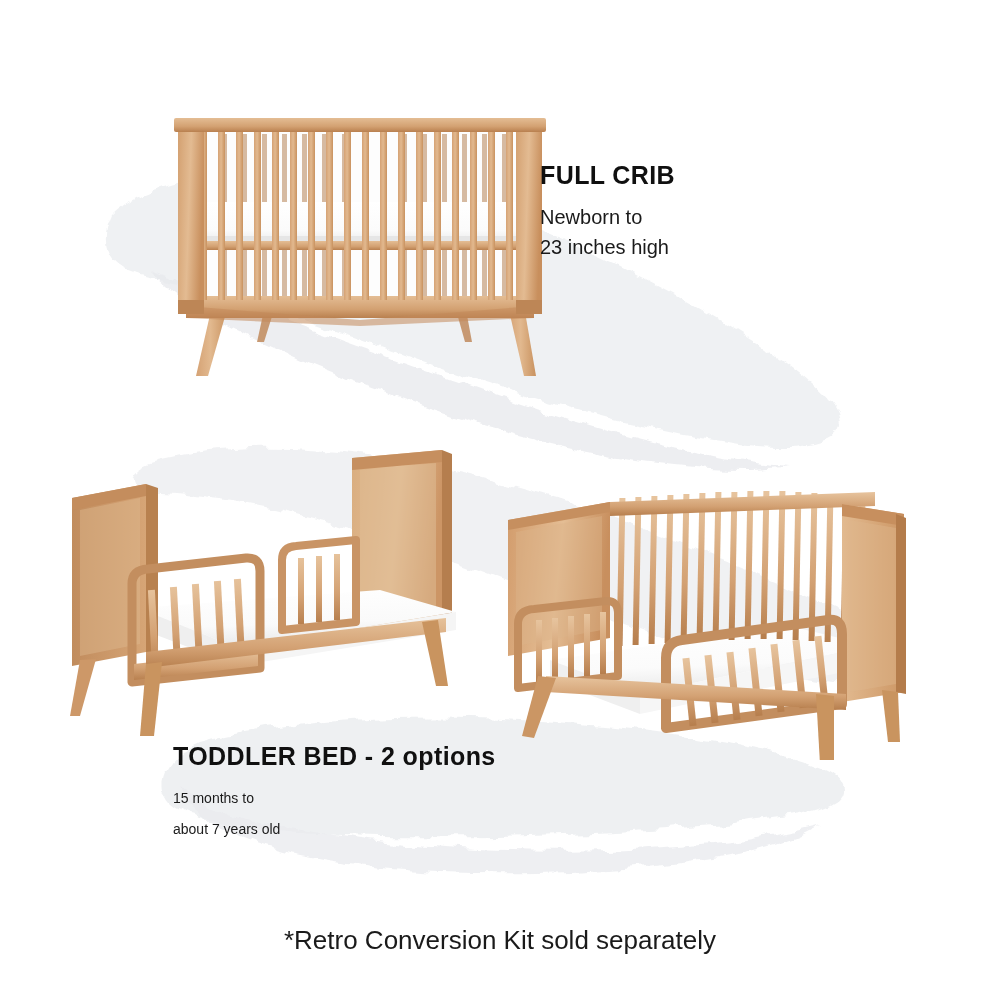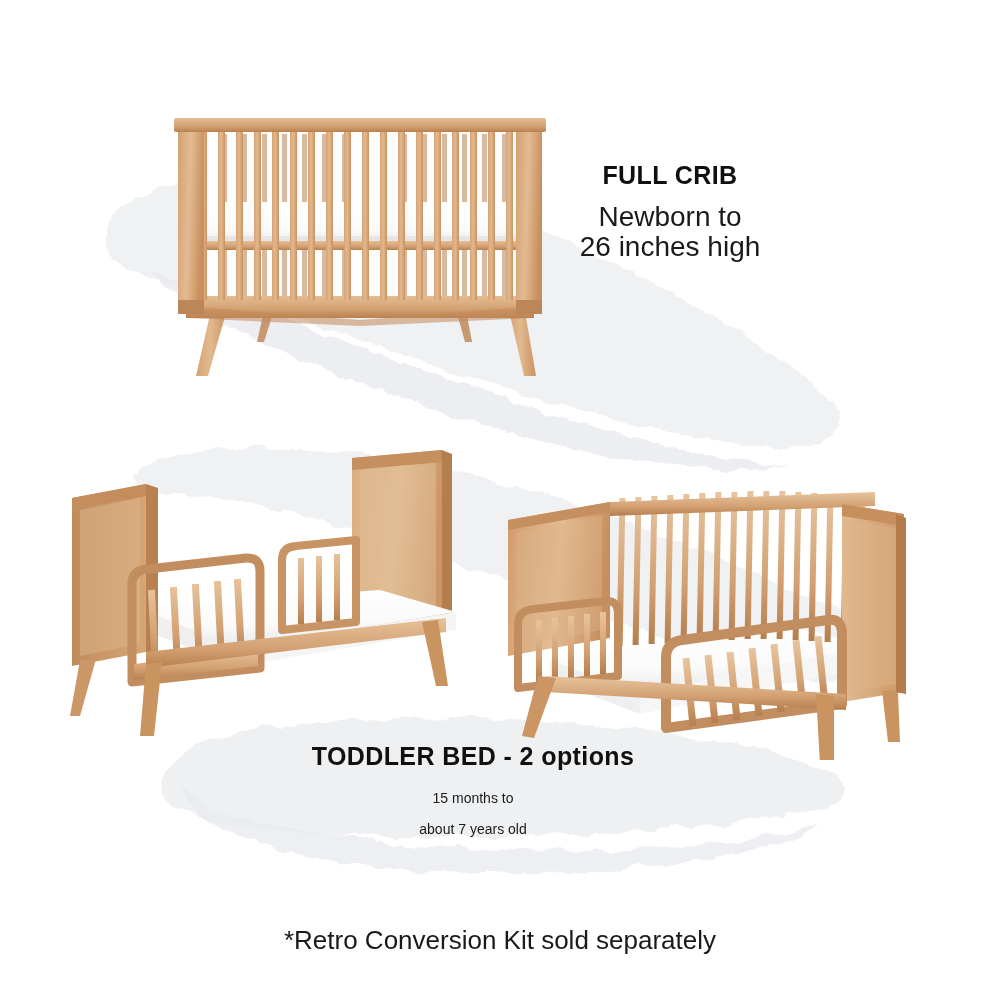--- a/index.html
+++ b/index.html
@@ -25,38 +25,38 @@
     position: absolute;
     inset: 0;
     width: 1000px;
     height: 1000px;
     pointer-events: none;
   }
 
   
   .caption-block {
     position: absolute;
-    text-align: center;
+    text-align: left;
     color: #121212;
   }
   .caption-title {
     font-weight: bold;
     letter-spacing: 0.4px;
     color: #101010;
     white-space: nowrap;
   }
   .caption-line {
     font-weight: 400;
     color: #1a1a1a;
     white-space: nowrap;
   }
 
   #crib-caption { left: 540px; top: 160px; width: 260px; }
   #crib-caption .caption-title { font-size: 25px; line-height: 30px; }
-  #crib-caption .caption-line { font-size: 28px; line-height: 30px; }
+  #crib-caption .caption-line { font-size: 20px; line-height: 30px; }
   #crib-caption .sub { margin-top: 12px; }
 
   #toddler-caption { left: 173px; top: 740px; width: 600px; }
   #toddler-caption .caption-title { font-size: 25px; line-height: 32px; }
   #toddler-caption .caption-line { font-size: 14px; line-height: 31px; }
   #toddler-caption .sub { margin-top: 11px; }
 
   #footnote {
     position: absolute;
     left: 0; top: 925px;
@@ -395,21 +395,21 @@
       <path d="M48 196 L66 198 L44 258 L32 256 Z" fill="#cb9664"></path>
       <path d="M326 214 L344 216 L344 284 L330 284 Z" fill="#c9945f"></path>
       <path d="M392 210 L408 212 L410 262 L398 262 Z" fill="#c9945f"></path>
     </g>
   </svg>
 
   <div id="crib-caption" class="caption-block">
     <div class="caption-title">FULL CRIB</div>
     <div class="sub">
       <div class="caption-line">Newborn to</div>
-      <div class="caption-line">26 inches high</div>
+      <div class="caption-line">23 inches high</div>
     </div>
   </div>
 
   <div id="toddler-caption" class="caption-block">
     <div class="caption-title">TODDLER BED - 2 options</div>
     <div class="sub">
       <div class="caption-line">15 months to</div>
       <div class="caption-line">about 7 years old</div>
     </div>
   </div>

